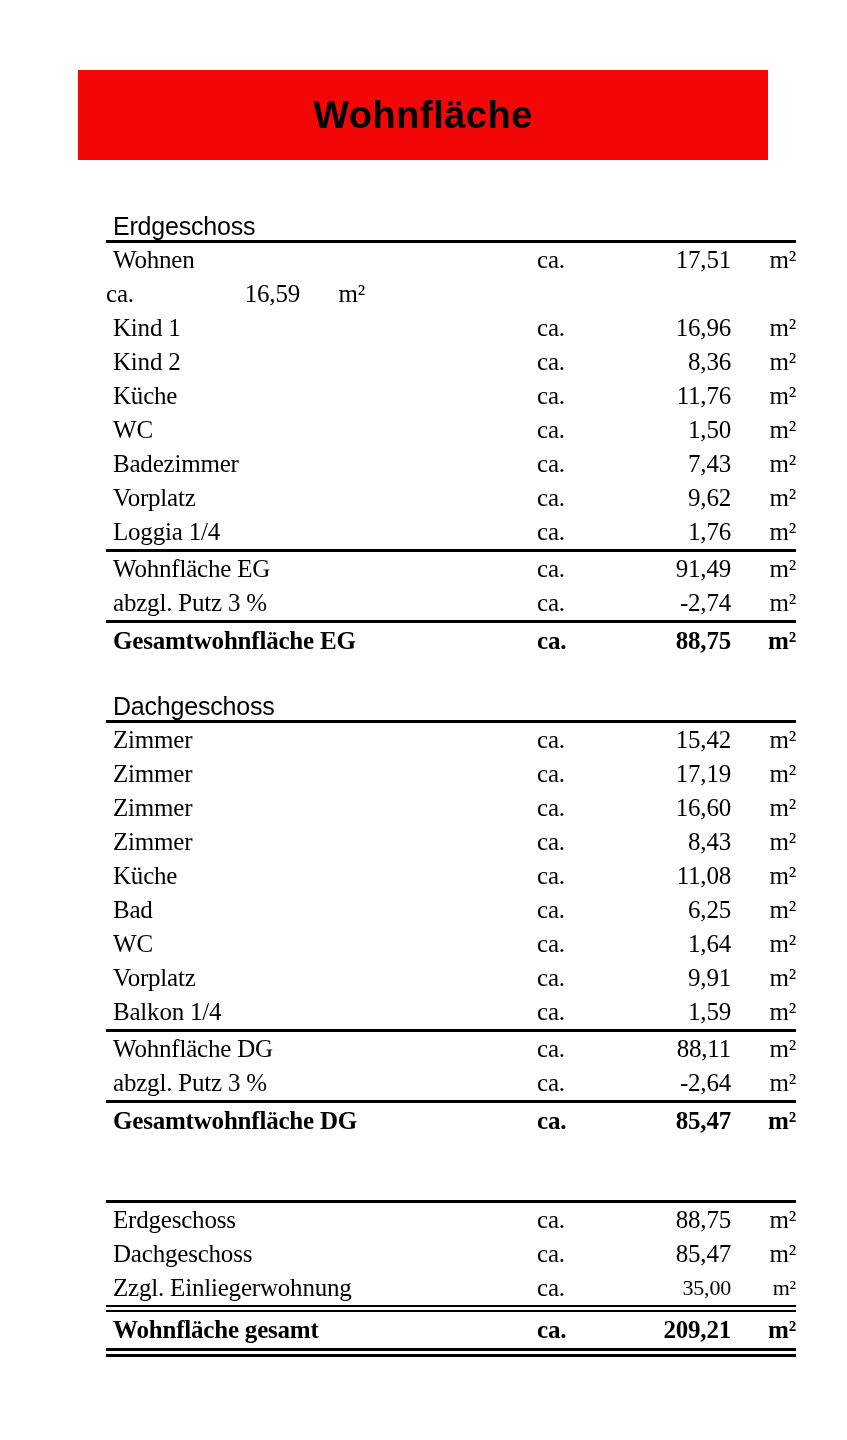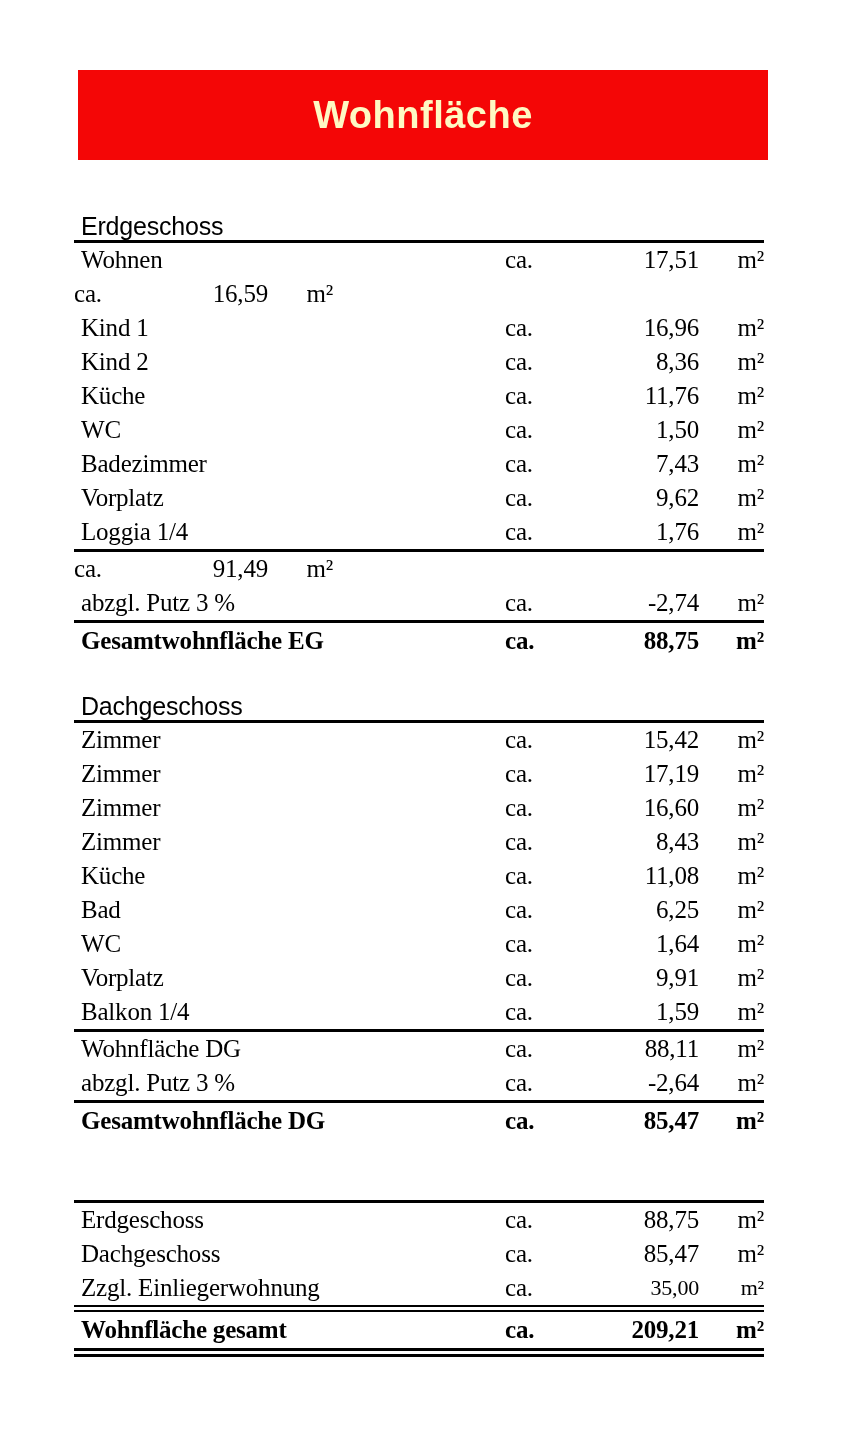--- a/index.html
+++ b/index.html
@@ -11,25 +11,25 @@
   }
   .page { position: relative; width: 847px; height: 1440px; background: #ffffff; overflow: hidden; }
 
   .banner {
     width: 690px; height: 90px;
     margin: 70px 0 0 78px;
     background: #f40606;
     display: flex; align-items: center; justify-content: center;
   }
   .banner h1 {
-    margin: 4px; color: #fef9c3;
+    margin: 4px; color: #000000;
     font-size: 38px; font-weight: bold; letter-spacing: 0.5px;
   }
 
-  .content { width: 690px; margin-left: 74px; font-size: 25px; letter-spacing: -0.2px; }
+  .content { width: 690px; margin-left: 106px; font-size: 25px; letter-spacing: -0.2px; }
 
   .section-heading {
     margin-top: 49px; height: 34px; line-height: 34px;
     padding-left: 7px; box-sizing: border-box;
     border-bottom: 3px solid #000;
   }
   .dg-section .section-heading { margin-top: 30px; }
 
   .row { display: flex; height: 34px; line-height: 34px; font-family: Liberation Serif, serif; }
   .row.total { font-weight: bold; height: 36px; line-height: 36px; }
@@ -111,20 +111,21 @@
       <div class="row">
         <span class="c-label">Loggia 1/4</span>
         <span class="c-ca">ca.</span>
         <span class="c-val">1,76</span>
         <span class="c-unit">m²</span>
       </div>
 
       <div class="sep"></div>
 
       <div class="row">
+        <span class="c-label">Wohnfläche EG</span>
         <span class="c-ca">ca.</span>
         <span class="c-val">91,49</span>
         <span class="c-unit">m²</span>
       </div>
       <div class="row">
         <span class="c-label">abzgl. Putz 3 %</span>
         <span class="c-ca">ca.</span>
         <span class="c-val">-2,74</span>
         <span class="c-unit">m²</span>
       </div>

